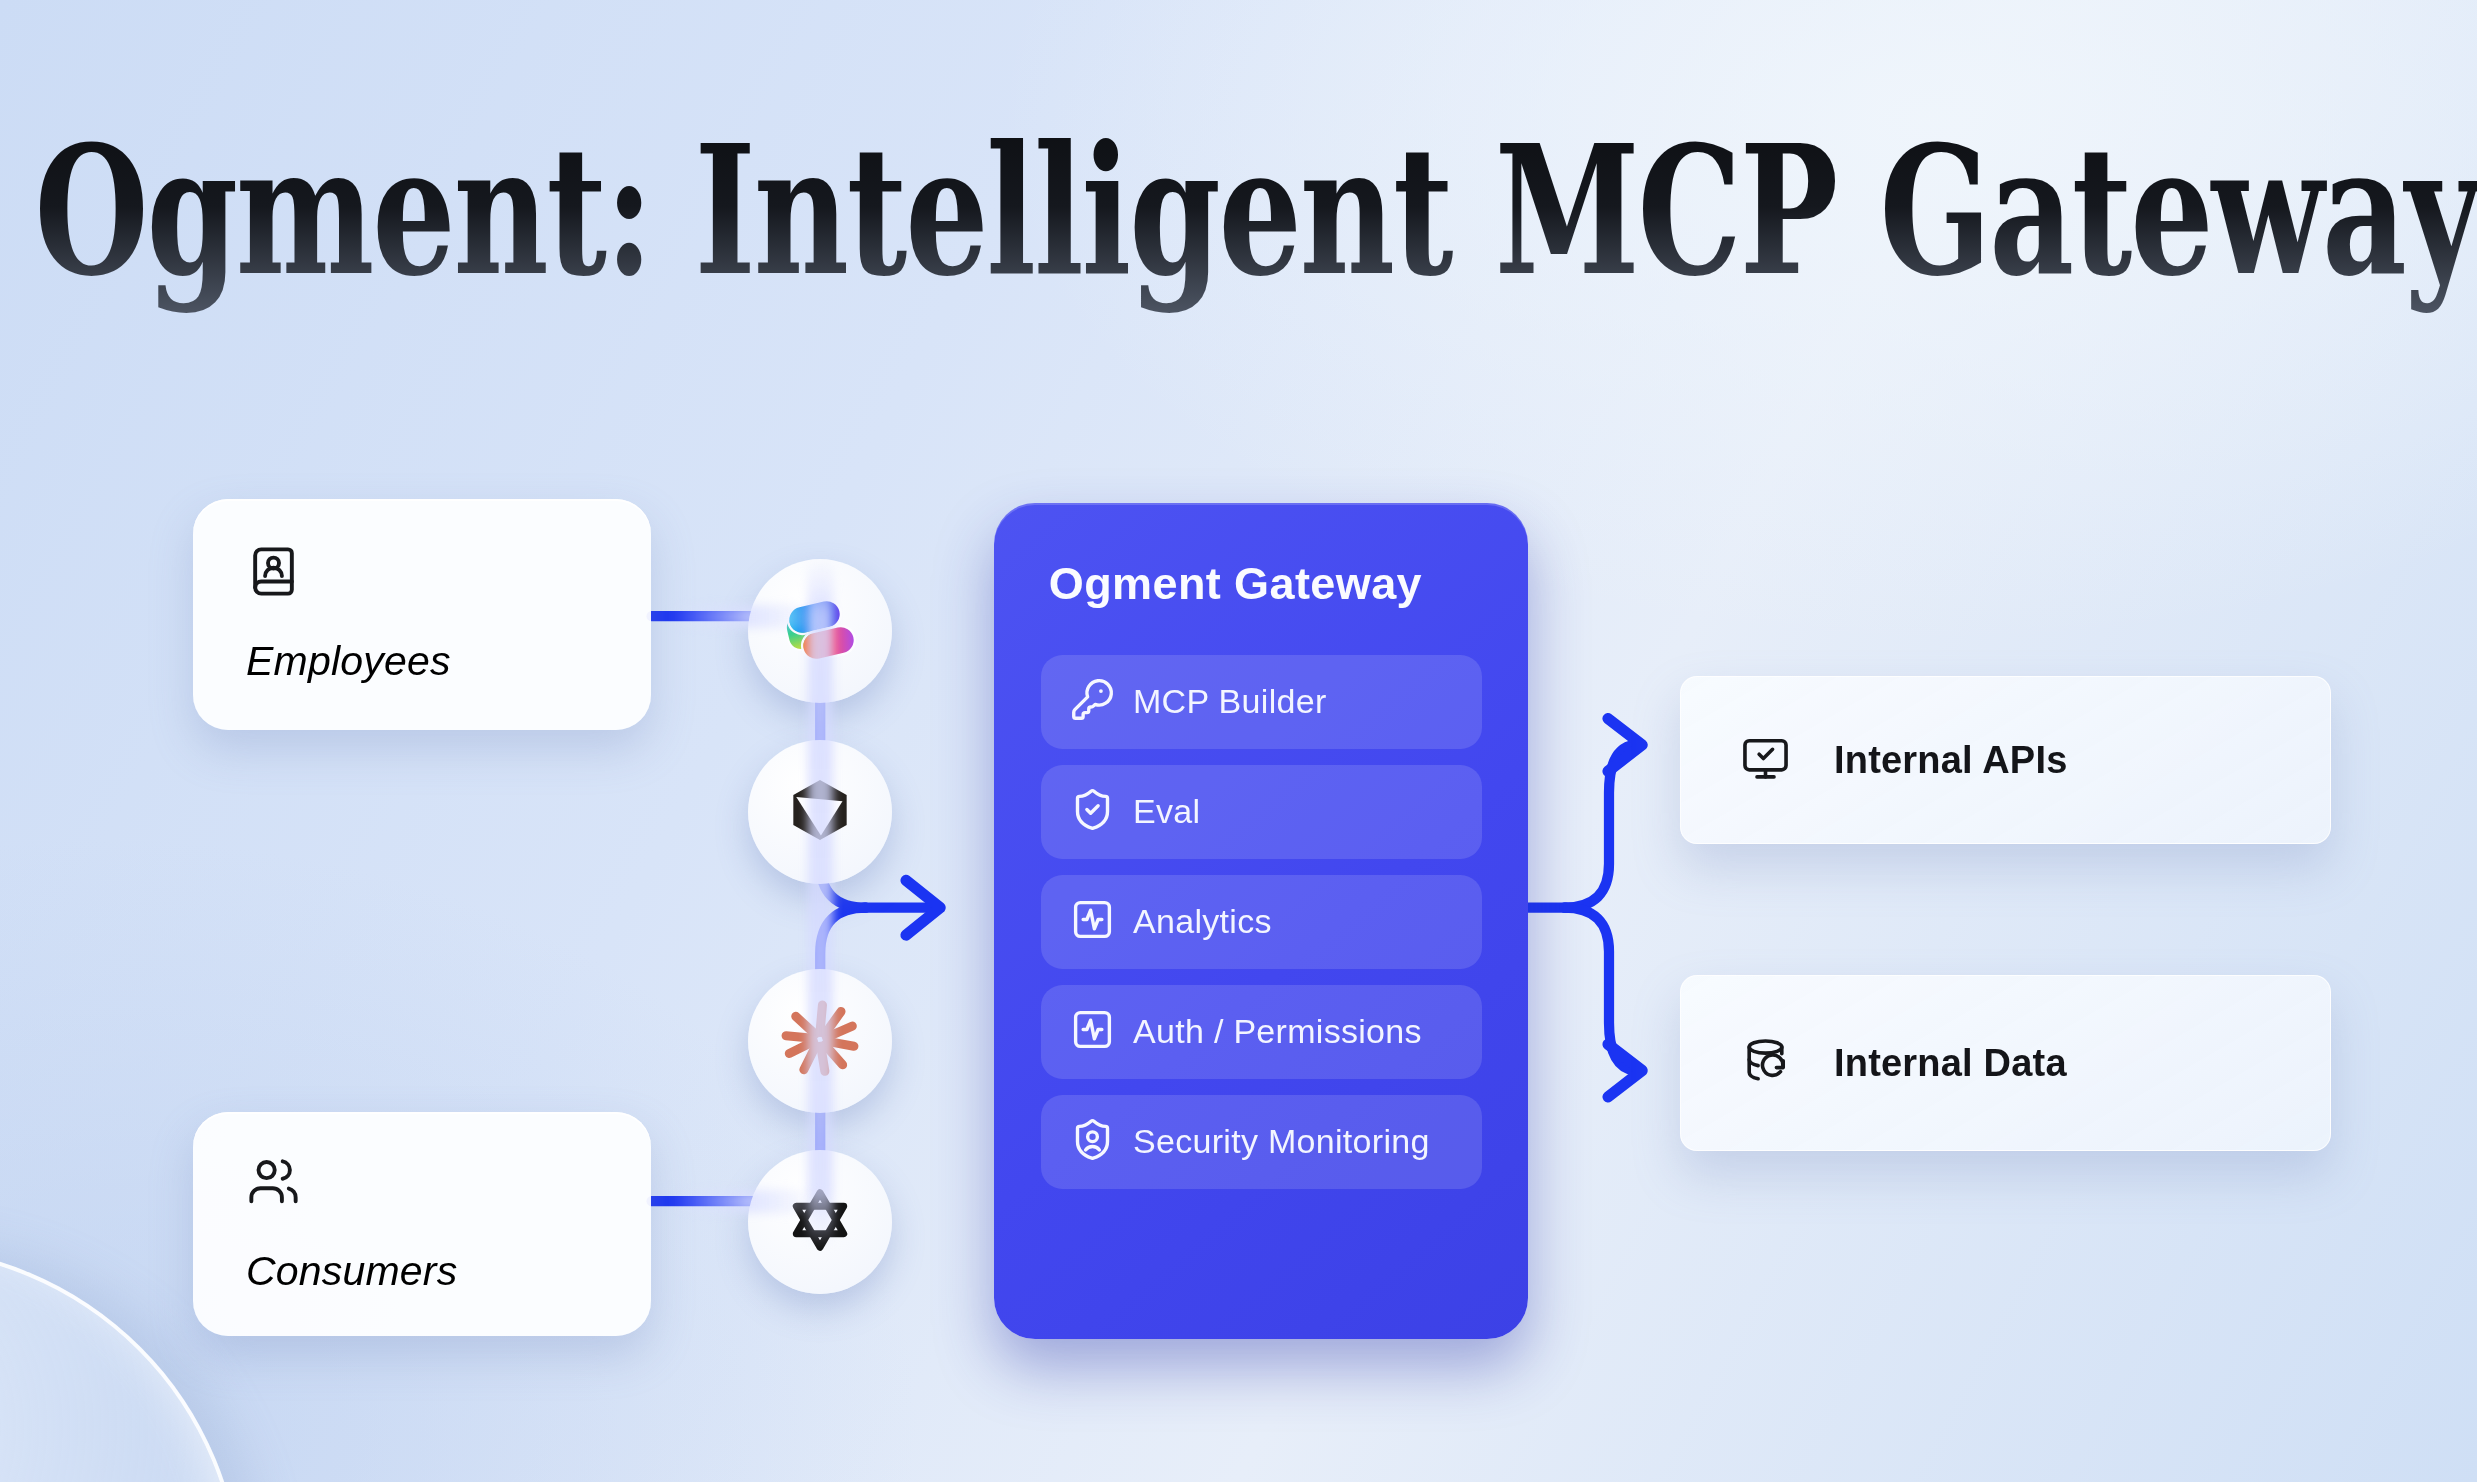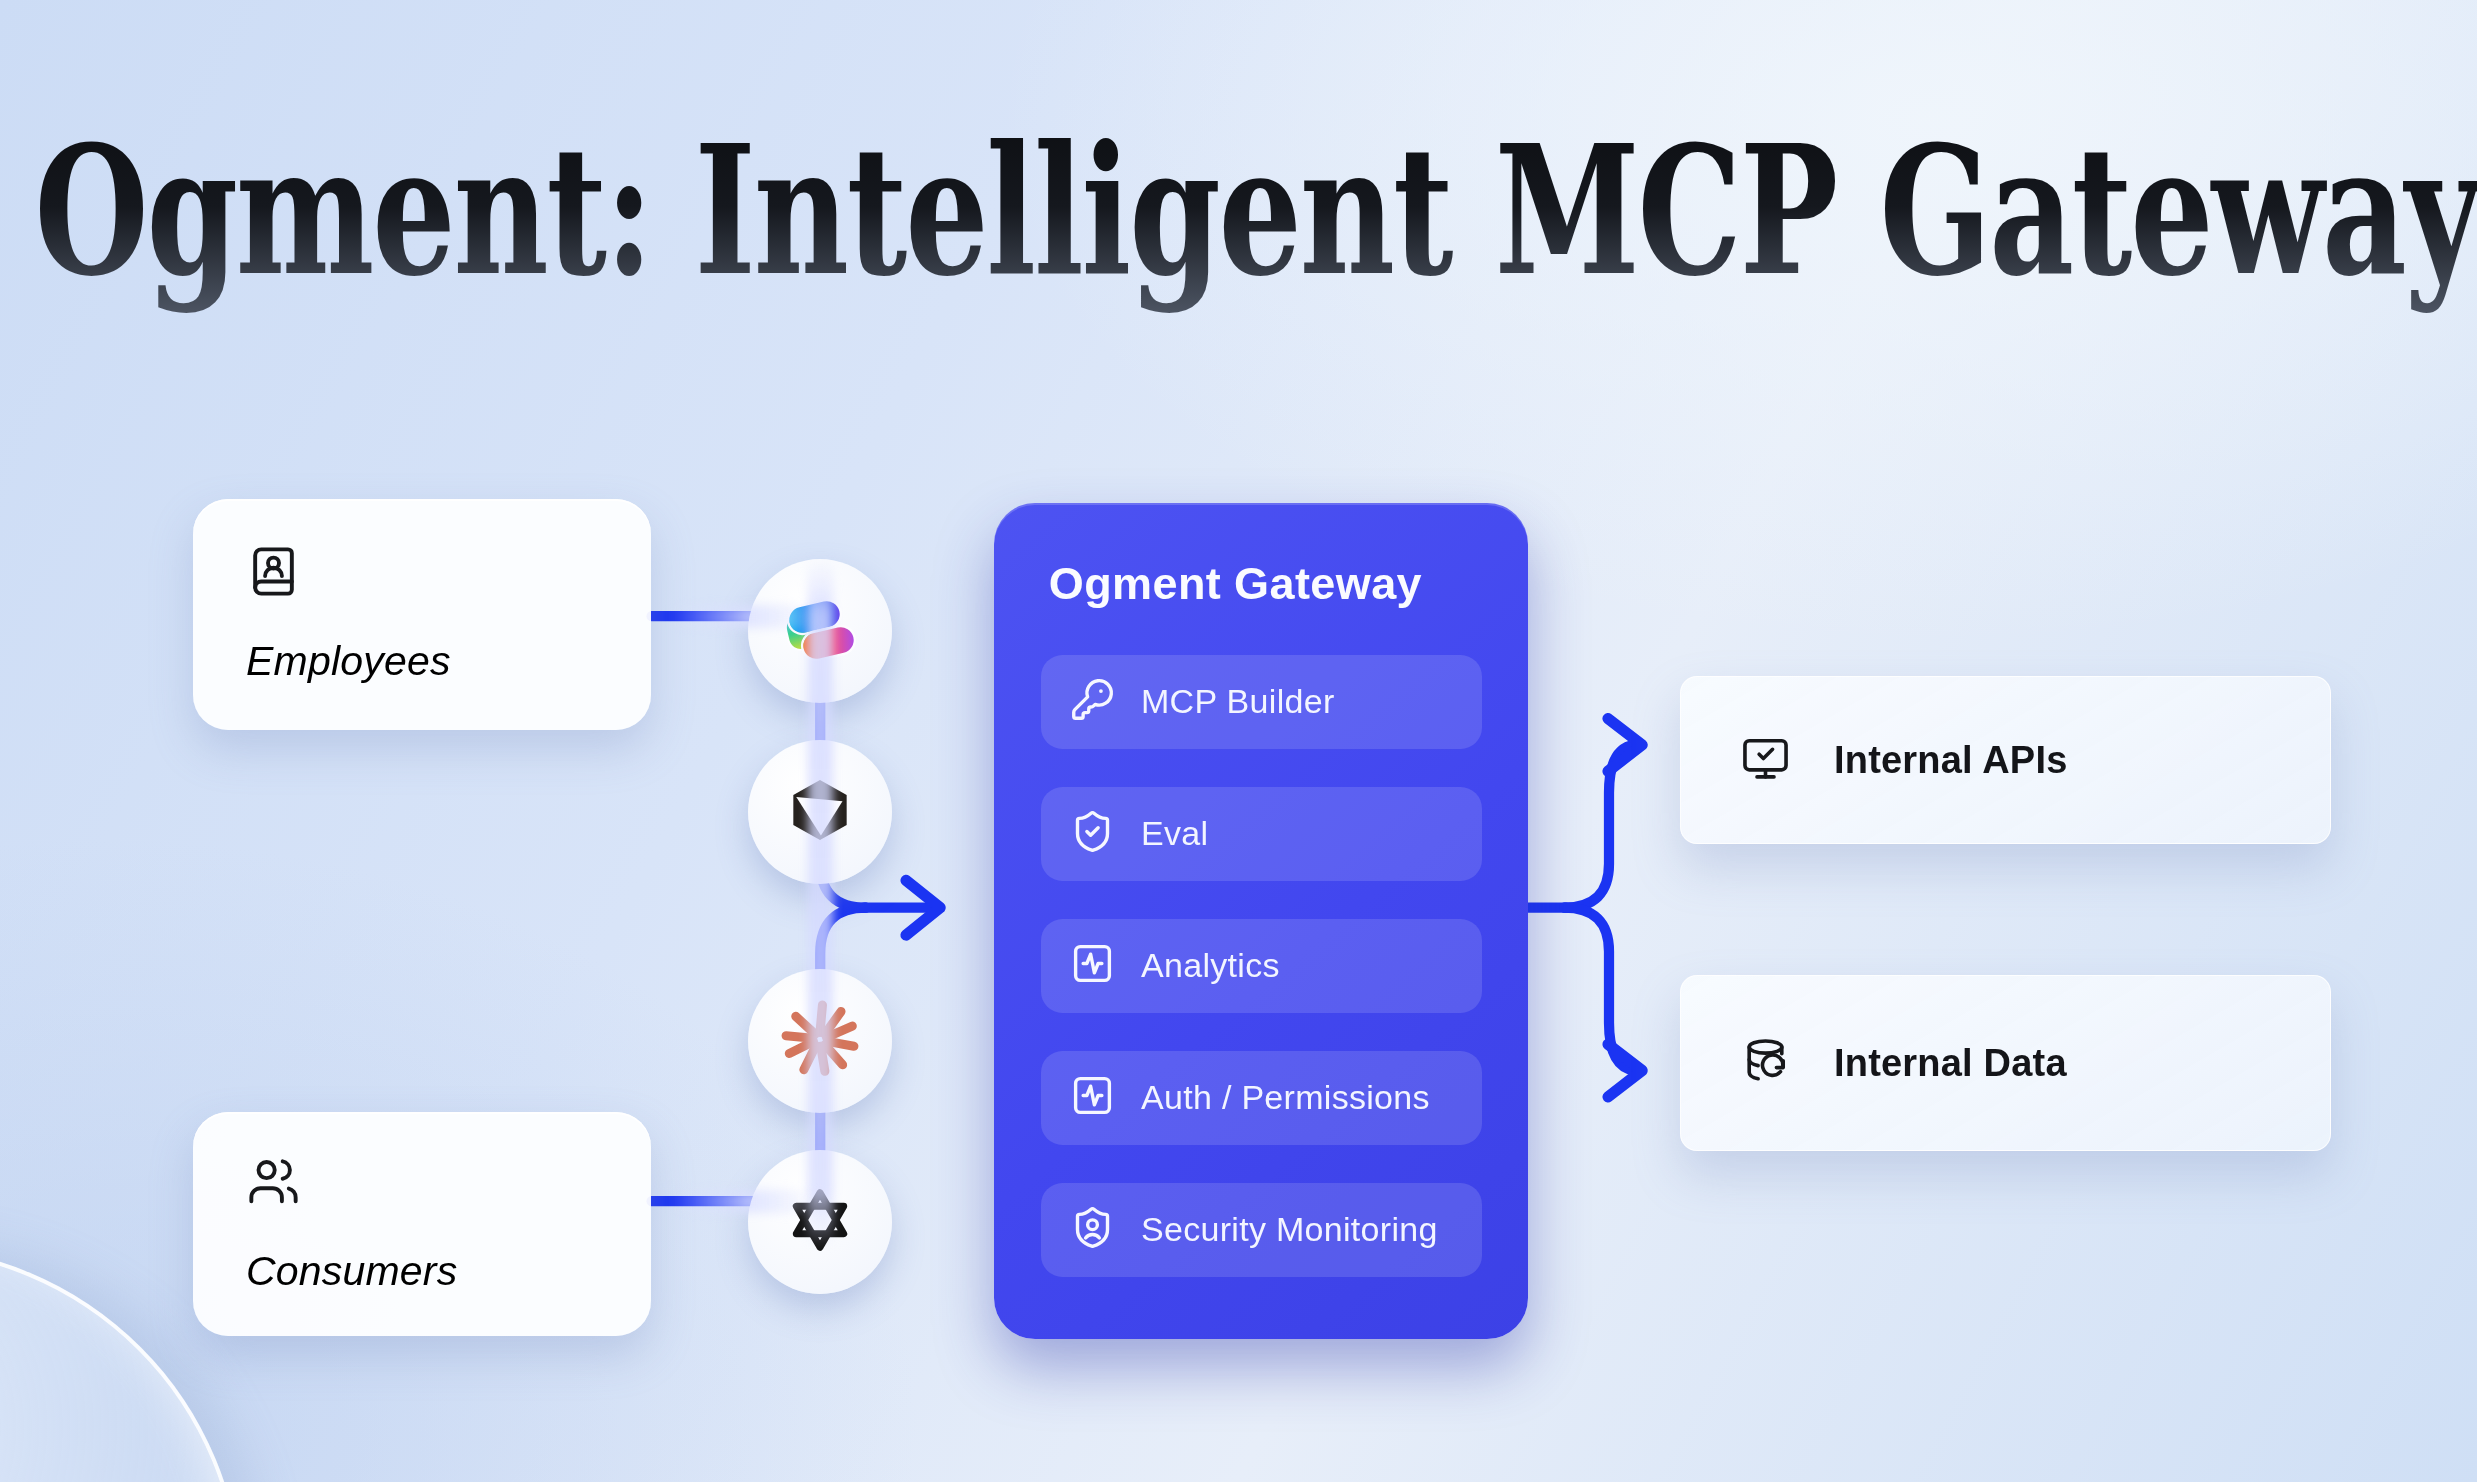--- a/index.html
+++ b/index.html
@@ -41,21 +41,21 @@
     background:linear-gradient(100deg,#17b9f0 0%,#2a78f2 48%,#2f4fe8 78%,#6e3fee 100%);box-shadow:0 0 0 2.4px #fdfdff;}
   .cp-bot{left:23.4px;top:39px;width:51px;height:26px;border-radius:13.7px;transform:rotate(-13deg);
     background:linear-gradient(100deg,#f6813f 0%,#f15b60 35%,#ef4f89 62%,#a94bee 100%);box-shadow:0 0 0 2.4px #fdfdff;}
   
   .gateway{position:absolute;left:994px;top:503px;width:534px;height:836px;border-radius:41px;
     background:linear-gradient(140deg,#4d53f2 0%,#4247ef 55%,#3c41e6 100%);
     box-shadow:0 29px 59px rgba(45,55,170,.38), inset 0 2px 0 rgba(255,255,255,.18);
     padding:47px 47px 0 47px;box-sizing:border-box;}
   .gw-title{color:#fafbff;font-size:45px;font-weight:600;letter-spacing:0.4px;margin:7.8px 0 45px 7.8px;}
   .gw-item{width:441px;height:94px;border-radius:21.5px;background:rgba(255,255,255,.135);
-    display:flex;align-items:center;gap:26px;padding:0 0 0 29px;box-sizing:border-box;margin-bottom:38px;}
+    display:flex;align-items:center;gap:18px;padding:0 0 0 29px;box-sizing:border-box;margin-bottom:16px;}
   .gw-item .label{color:#f3f5ff;font-size:34px;font-weight:500;letter-spacing:0.3px;}
   .icon-white{stroke:#f6f7ff;fill:none;stroke-width:1.8;stroke-linecap:round;stroke-linejoin:round;}
   
   .connectors{position:absolute;left:0;top:0;z-index:2;}
   .layer{position:absolute;left:0;top:0;z-index:3;}
   .beam-v{position:absolute;left:808px;top:558px;width:25px;height:689px;z-index:6;pointer-events:none;
     background:linear-gradient(180deg,rgba(216,221,255,0) 0%,rgba(213,218,255,.8) 8%,rgba(213,218,255,.75) 92%,rgba(216,221,255,0) 100%);
     filter:blur(4.9px);}
   .beam-h{position:absolute;height:23.4px;width:146px;z-index:6;pointer-events:none;
     background:linear-gradient(90deg,rgba(220,226,255,0),rgba(219,224,255,.8) 55%,rgba(220,226,255,0));filter:blur(4.9px);}

